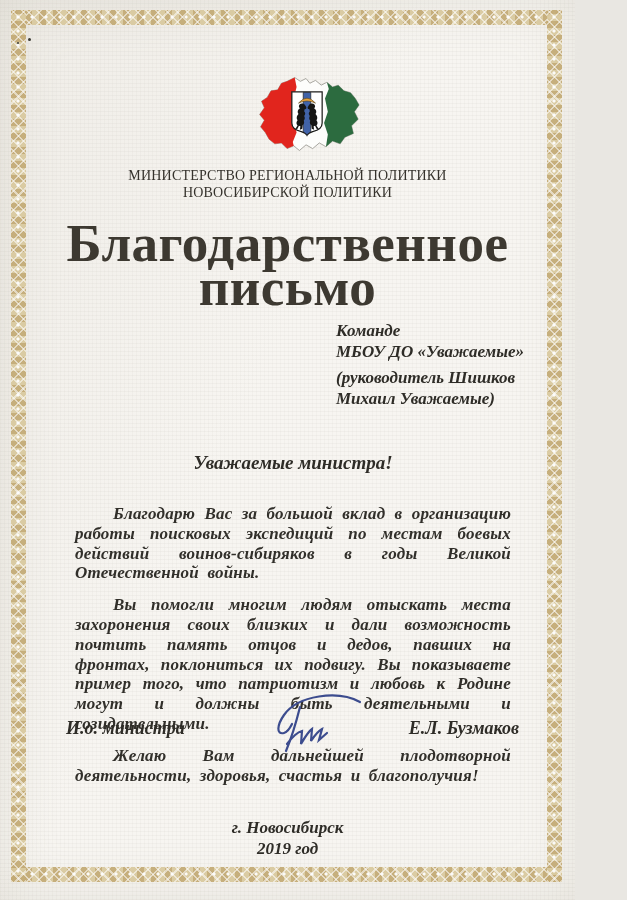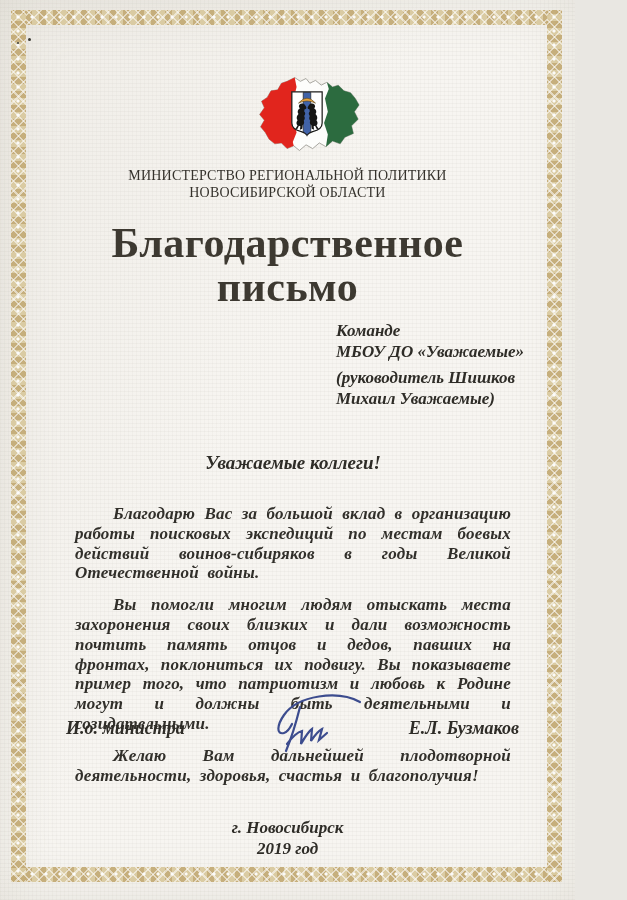--- a/index.html
+++ b/index.html
@@ -46,21 +46,21 @@
   .emblem{position:absolute;left:253px;top:72px;width:108px;height:85px;}
 
   .ministry{
     position:absolute;top:168px;left:0;right:0;
     text-align:center;font-size:14px;line-height:16.5px;
     letter-spacing:.2px;color:#35322c;
   }
 
   .title{
     position:absolute;top:221px;left:0;right:0;margin:0;
-    text-align:center;font-weight:bold;font-size:42px;line-height:44px;
+    text-align:center;font-weight:bold;font-size:53px;line-height:44px;
     color:#3d3931;letter-spacing:.5px;
   }
 
   .addressee{
     position:absolute;top:320px;left:336px;width:240px;
     text-align:left;font-weight:bold;font-style:italic;
     font-size:17px;line-height:21px;color:#2e2c27;
   }
   .addressee .gap{margin-top:5px;font-family:Liberation Serif, serif;}
 
@@ -121,36 +121,36 @@
         <path d="M53,19.7 H61 V61 L57,64.3 L53,61 Z" fill="#4163a8" stroke="#1c1c1a" stroke-width="0.7"></path>
         <path d="M48,31 Q57,20.5 66,31 Q57,26.5 48,31 Z" fill="#e9a43c" stroke="#4a3a18" stroke-width="0.6"></path>
         <path d="M52.5,31.5 c-2.5,-0.5 -4.5,1.5 -4,3.5 l1,1.5 c-2.5,1.5 -3,4 -1.5,6 c-2,2 -2.5,4.5 -1,6.5 c-1.5,2 -1.5,4 0,5.5 l-2.5,4 2.5,-0.5 1.5,-3 1.5,0.5 -0.5,3.5 2.5,-1 0.5,-4 c1.5,-1 2,-3 1,-4.5 c1.5,-1.5 1.5,-3.5 0.5,-5 c1.5,-1.5 1.5,-3.5 0,-5 l0.5,-2 c2,0 2.5,-2 1,-3.5 c-0.5,-1.5 -2,-2.5 -3,-2.5 z" fill="#161614"></path>
         <path transform="matrix(-1,0,0,1,114,0)" d="M52.5,31.5 c-2.5,-0.5 -4.5,1.5 -4,3.5 l1,1.5 c-2.5,1.5 -3,4 -1.5,6 c-2,2 -2.5,4.5 -1,6.5 c-1.5,2 -1.5,4 0,5.5 l-2.5,4 2.5,-0.5 1.5,-3 1.5,0.5 -0.5,3.5 2.5,-1 0.5,-4 c1.5,-1 2,-3 1,-4.5 c1.5,-1.5 1.5,-3.5 0.5,-5 c1.5,-1.5 1.5,-3.5 0,-5 l0.5,-2 c2,0 2.5,-2 1,-3.5 c-0.5,-1.5 -2,-2.5 -3,-2.5 z" fill="#161614"></path>
       </g>
     </svg>
   </div>
 
   <div class="ministry">
     <div>МИНИСТЕРСТВО РЕГИОНАЛЬНОЙ ПОЛИТИКИ</div>
-    <div>НОВОСИБИРСКОЙ ОБЛАСТИ</div>
+    <div>НОВОСИБИРСКОЙ ПОЛИТИКИ</div>
   </div>
 
   <h1 class="title">
     <span>Благодарственное</span><br>
     <span>письмо</span>
   </h1>
 
   <div class="addressee">
     <div>Команде</div>
     <div>МБОУ ДО «Уважаемые»</div>
     <div class="gap">(руководитель Шишков</div>
     <div>Михаил Уважаемые)</div>
   </div>
 
-  <div class="greeting">Уважаемые коллеги!</div>
+  <div class="greeting">Уважаемые министра!</div>
 
   <div class="body-text">
     <p>Благодарю Вас за большой вклад в организацию работы поисковых экспедиций по местам боевых действий воинов-сибиряков в годы Великой Отечественной войны.</p>
     <p>Вы помогли многим людям отыскать места захоронения своих близких и дали возможность почтить память отцов и дедов, павших на фронтах, поклониться их подвигу. Вы показываете пример того, что патриотизм и любовь к Родине могут и должны быть деятельными и созидательными.</p>
     <p>Желаю Вам дальнейшей плодотворной деятельности, здоровья, счастья и благополучия!</p>
   </div>
 
   <div class="sig-row">
     <span>И.о. министра</span>
     <span>Е.Л. Бузмаков</span>

